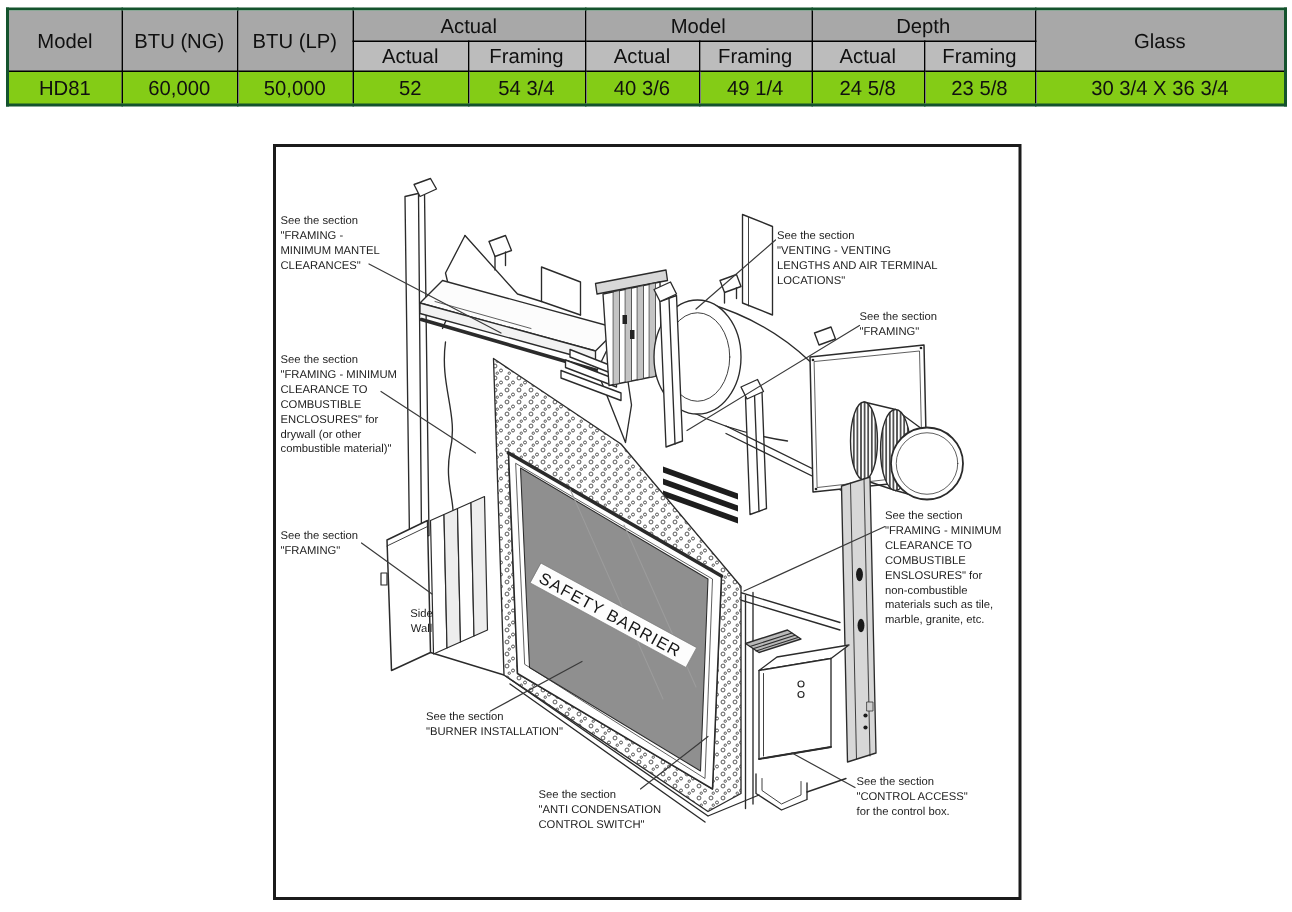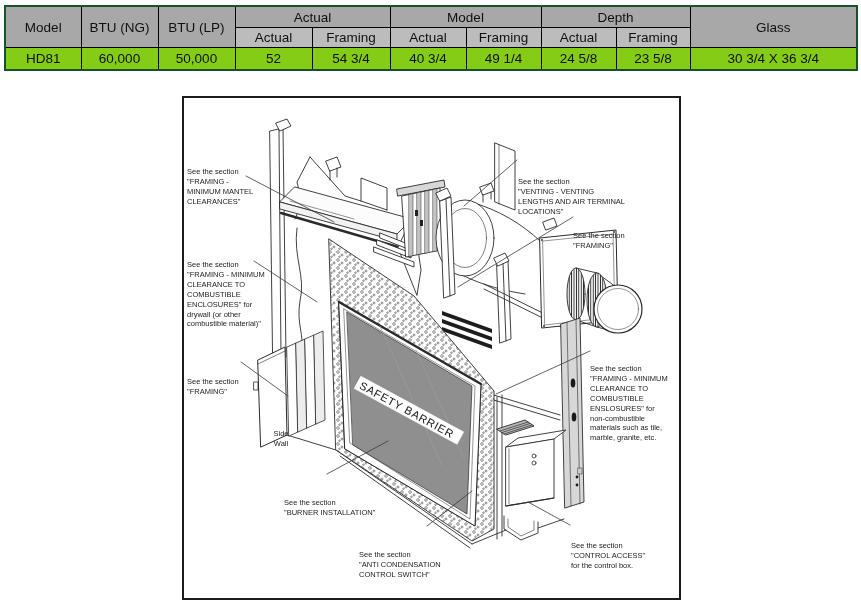--- a/index.html
+++ b/index.html
@@ -23,21 +23,21 @@
   .span2{background:#a8a8a8;}
   tbody td{background:#84cc16;height:21px;}
   
   .diagram{
     position:absolute;left:182px;top:96px;width:495px;height:500px;
     border:2px solid #1b1b1b;background:#fff;
   }
   .diagram svg{position:absolute;left:0;top:0;}
   .callout{
     position:absolute;font-size:7.5px;line-height:9.9px;
-    white-space:pre-line;color:#1c1c1c;letter-spacing:0;margin-top:25px;
+    white-space:pre-line;color:#1c1c1c;letter-spacing:0;
   }
   .callout.center{text-align:center;}
 </style>
 </head>
 <body>
 
 <table class="spec">
   <colgroup>
     <col style="width:76px">
       <col style="width:77px">
@@ -69,21 +69,21 @@
       <th class="h2">Framing</th>
     </tr>
   </thead>
   <tbody>
     <tr>
       <td>HD81</td>
       <td>60,000</td>
       <td>50,000</td>
       <td>52</td>
       <td>54 3/4</td>
-      <td>40 3/4</td>
+      <td>40 3/6</td>
       <td>49 1/4</td>
       <td>24 5/8</td>
       <td>23 5/8</td>
       <td>30 3/4 X 36 3/4</td>
     </tr>
   </tbody>
 </table>
 
 <div class="diagram">
   <svg width="495" height="500" viewBox="0 0 495 500">

